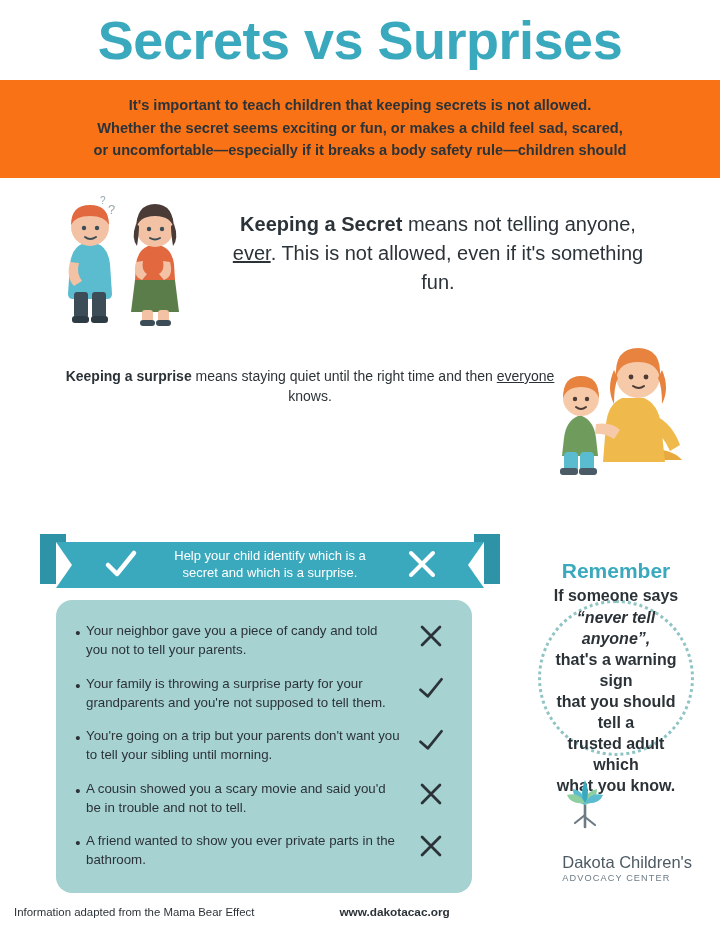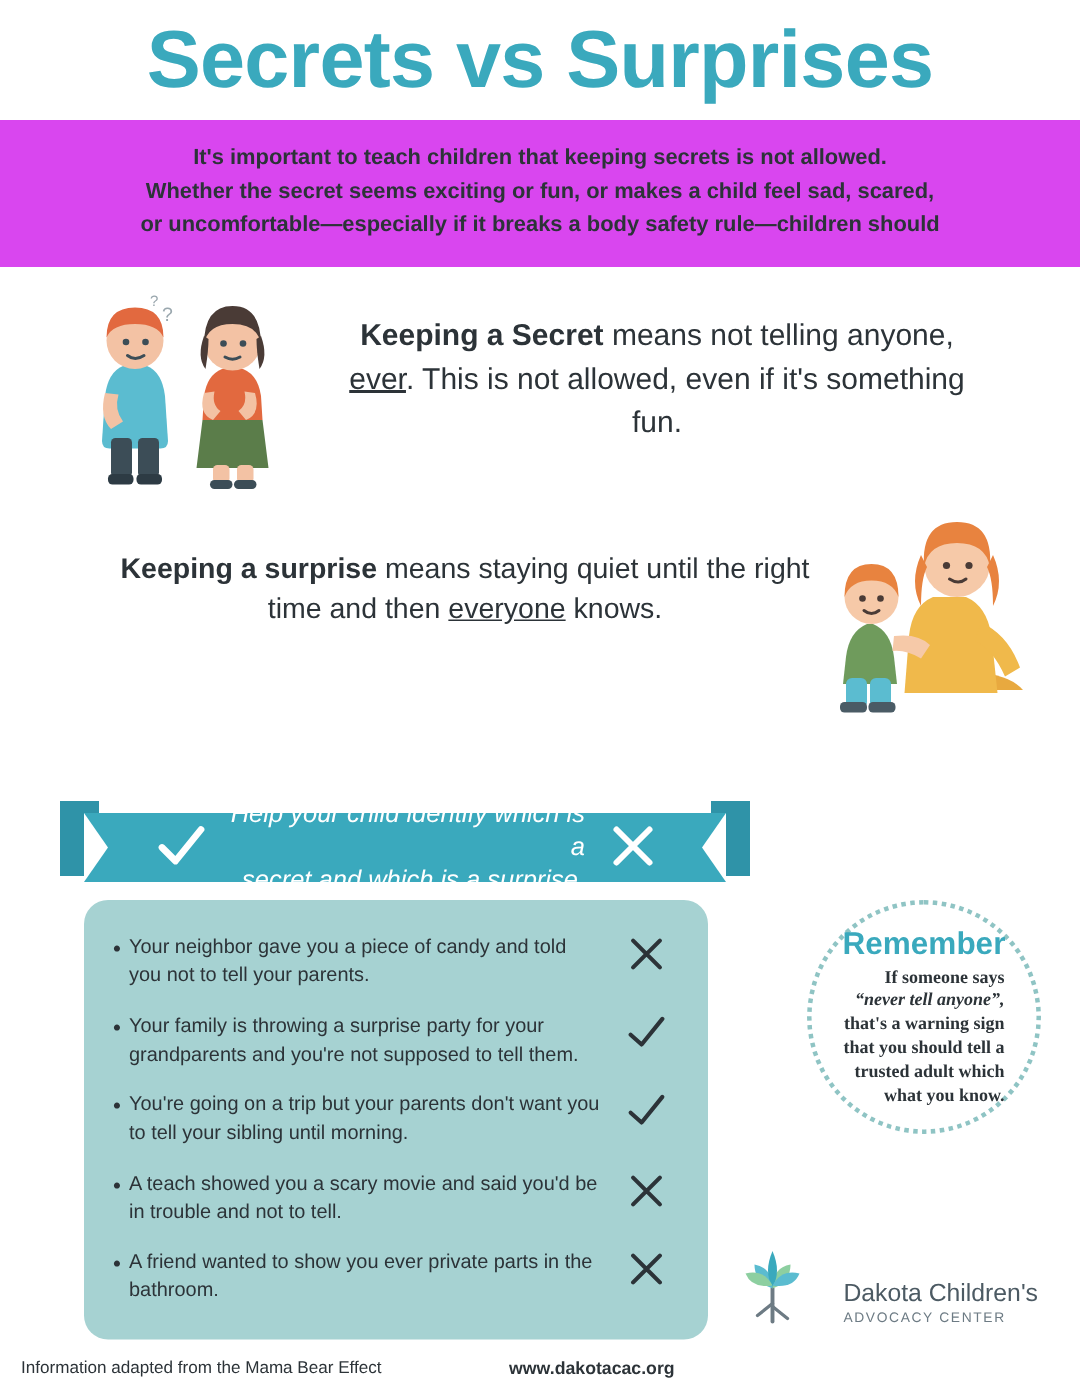--- a/index.html
+++ b/index.html
@@ -28,21 +28,21 @@
     font-size: 54px;
     font-weight: bold;
     color: #3aa9bd;
     letter-spacing: -0.5px;
     line-height: 1;
     white-space: nowrap;
   }
 
   
   .intro-banner {
-    background: #d946ef;
+    background: #f97316;
     padding: 14px 34px 16px 34px;
     text-align: center;
   }
   .intro-text {
     font-size: 14.6px;
     font-weight: bold;
     color: #2c3338;
     line-height: 1.55;
   }
 
@@ -75,21 +75,21 @@
   .block-surprise {
     position: relative;
     height: 140px;
   }
   .surprise-text {
     position: absolute;
     left: 60px;
     top: 28px;
     width: 500px;
     text-align: center;
-    font-size: 19px;
+    font-size: 14px;
     line-height: 1.45;
     color: #2c3338;
   }
   .mom-right {
     position: absolute;
     right: 28px;
     top: -18px;
     width: 158px;
     height: 160px;
   }
@@ -133,27 +133,26 @@
   }
   .ribbon-main::before {
     left: 0;
     border-left: 16px solid #ffffff;
   }
   .ribbon-main::after {
     right: 0;
     border-right: 16px solid #ffffff;
   }
   .ribbon-label {
-    font-size: 17px;
+    font-size: 13px;
     color: #ffffff;
-    text-align: right;
+    text-align: center;
     line-height: 1.3;
     width: 240px;
     z-index: 2;
-    font-style: italic;
   }
   .ribbon-check {
     position: absolute;
     left: 48px;
     top: 7px;
     z-index: 2;
   }
   .ribbon-x {
     position: absolute;
     right: 46px;
@@ -217,37 +216,37 @@
     padding: 6px;
     box-sizing: border-box;
   }
   .remember-title {
     font-size: 21px;
     font-weight: bold;
     color: #3aa9bd;
     margin-bottom: 2px;
   }
   .remember-body {
-    font-size: 12px;
+    font-size: 16px;
     line-height: 1.32;
-    text-align: right;
+    text-align: center;
     color: #2c3338;
     font-weight: bold;
-    font-family: Liberation Serif, serif;
   }
   .remember-body i { font-style: italic; }
 
   
   .logo-wrap {
     position: absolute;
     right: 28px;
     bottom: 48px;
     display: flex;
-    align-items: flex-end;
+    align-items: flex-start;
     gap: 24px;
+    flex-direction: column;
   }
   .logo-text-main {
     font-size: 16.5px;
     color: #4c5a63;
     font-weight: normal;
     line-height: 1.1;
   }
   .logo-text-sub {
     font-size: 9.2px;
     color: #6d7b84;
@@ -415,21 +414,21 @@
     <div class="list-text">You're going on a trip but your parents don't want you to tell your sibling until morning.</div>
     <div class="mark">
       <svg width="28" height="26" viewBox="0 0 34 32">
         <path d="M4 17 L13 25 L30 4" stroke="#2c3338" stroke-width="3.4" fill="none" stroke-linecap="round" stroke-linejoin="round"></path>
       </svg>
     </div>
   </div>
 
   <div class="list-row">
     <div class="bullet">•</div>
-    <div class="list-text">A teach showed you a scary movie and said you'd be in trouble and not to tell.</div>
+    <div class="list-text">A cousin showed you a scary movie and said you'd be in trouble and not to tell.</div>
     <div class="mark">
       <svg width="26" height="26" viewBox="0 0 32 32">
         <path d="M5 5 L27 27 M27 5 L5 27" stroke="#2c3338" stroke-width="3.4" stroke-linecap="round"></path>
       </svg>
     </div>
   </div>
 
   <div class="list-row">
     <div class="bullet">•</div>
     <div class="list-text">A friend wanted to show you ever private parts in the bathroom.</div>

